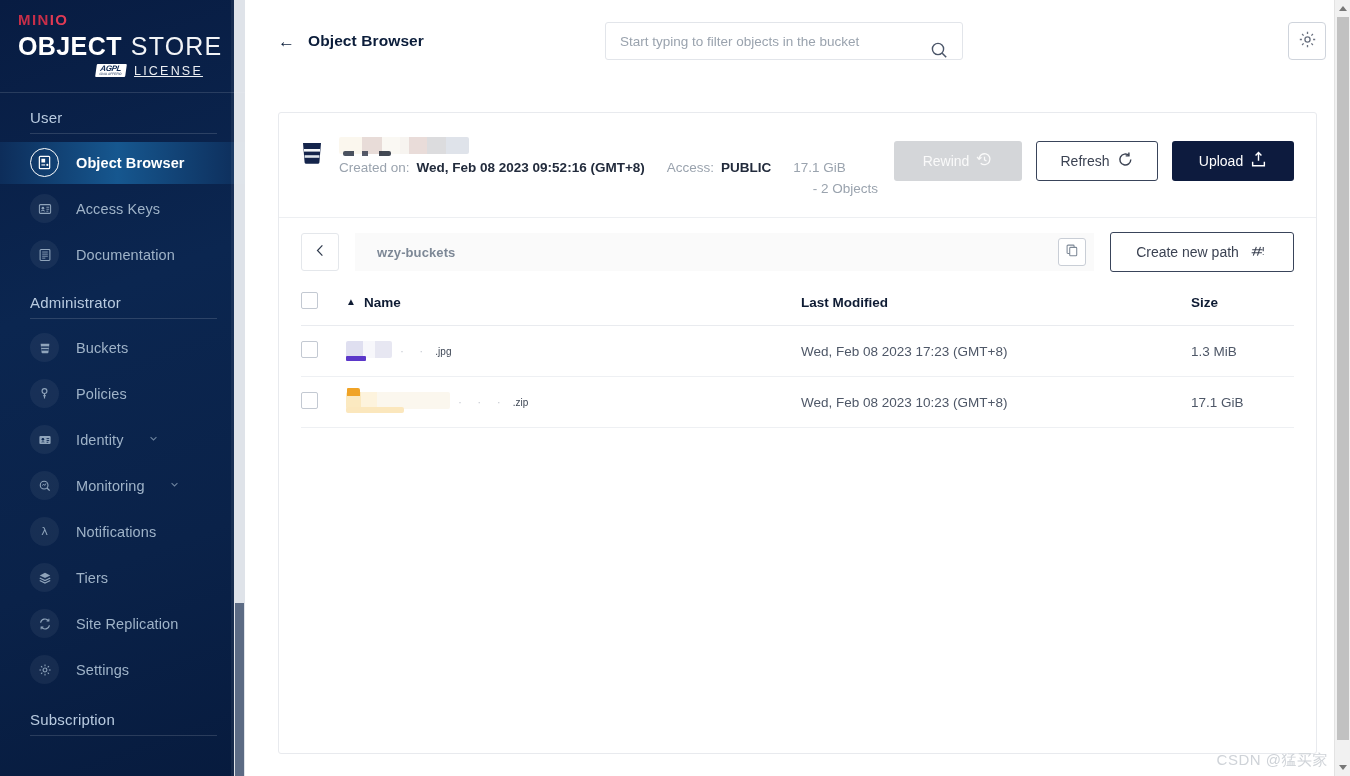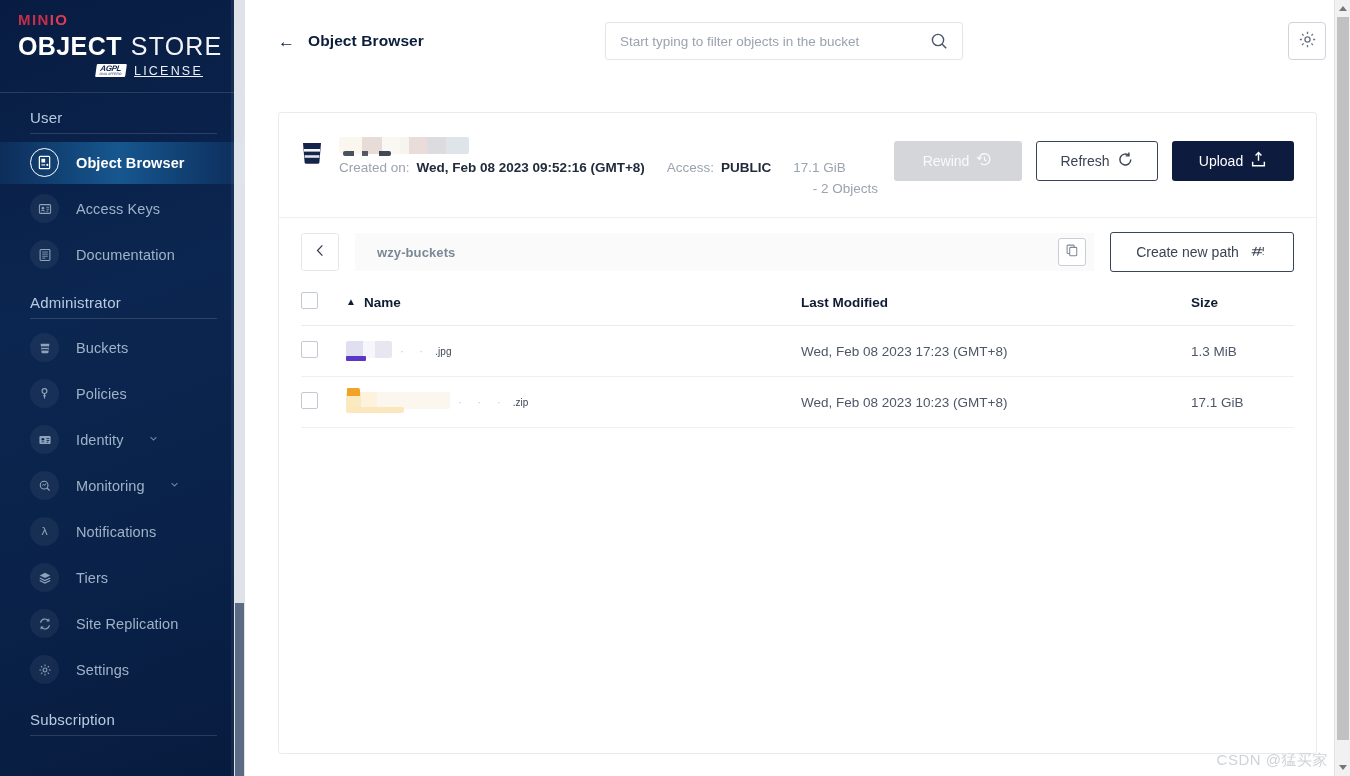--- a/index.html
+++ b/index.html
@@ -101,21 +101,21 @@
   .bc {
     display: flex; align-items: center; gap: 13px;
     padding-left: 33px; width: 360px;
   }
   .bc-arrow { color: #0b1d3a; font-size: 17px; line-height: 1; }
   .bc-title { font-size: 15.5px; font-weight: 700; color: #0b1d3a; letter-spacing: 0.1px; }
 
   .searchwrap {
     width: 358px; height: 38px; position: relative;
     border: 1px solid #e2e5ea; border-radius: 3px; background: #fff;
-    display: flex; align-items: center;
+    display: flex; align-items: flex-end;
   }
   .searchwrap input {
     flex: 1; height: 100%; border: 0; outline: 0;
     padding: 0 14px; font-size: 13.5px; color: #4a5568;
     font-family: "Liberation Sans", sans-serif; background: transparent;
   }
   .searchwrap input::placeholder { color: #9aa3ae; }
   .search-ico { padding-right: 14px; display: flex; }
 
   .gearbtn {

